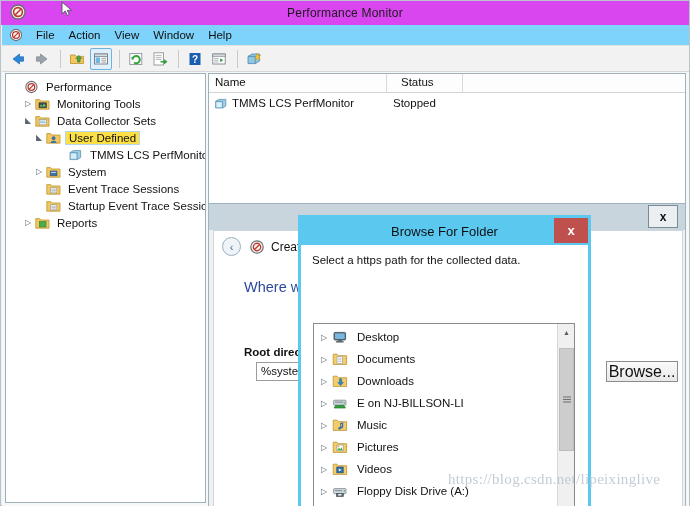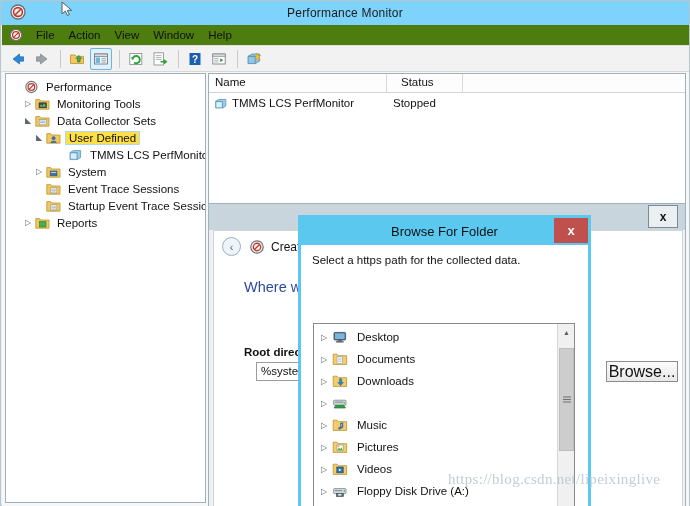--- a/index.html
+++ b/index.html
@@ -20,41 +20,41 @@
   
   .mmc-window {
     position: absolute; left: 0; top: 0;
     width: 690px; height: 506px;
     background: #f0f0f0;
     border: 1px solid #b8c4cc;
   }
   .title-bar {
     position: absolute; left: 0; top: 0;
     width: 688px; height: 24px;
-    background: #7dd3fc;
+    background: #d946ef;
     display: flex; align-items: center; justify-content: center;
   }
   .title-bar .title-text {
     font-size: 12px; color: #1a1a1a;
     letter-spacing: .2px;
   }
   .app-glyph {
     position: absolute; left: 8px; top: 2px;
     width: 18px; height: 18px;
   }
   .cursor-arrow {
     position: absolute; left: 60px; top: 0px;
     width: 14px; height: 18px;
   }
 
   
   .menu-bar {
     position: absolute; left: 1px; top: 24px;
     width: 687px; height: 21px;
-    background: #4d7c0f;
+    background: #7dd3fc;
     border-bottom: 1px solid #e2e2e2;
     display: flex; align-items: center;
   }
   .menu-icon { width: 14px; height: 14px; margin-left: 7px; margin-right: 6px; }
   .menu-item {
     padding: 2px 7px; font-size: 11.5px; color: #111;
     cursor: default;
   }
 
   
@@ -546,20 +546,21 @@
               </div>
 
               <div class="fnode">
                 <span class="fexp">▷</span>
                 <svg class="ficon" viewBox="0 0 16 14">
                   <rect x="1.6" y="4.2" width="12.4" height="5" rx="1" fill="#cfd6dc" stroke="#7b858d" stroke-width=".8"></rect>
                   <rect x="3" y="5.6" width="8" height="1.2" fill="#8d979f"></rect>
                   <circle cx="12.3" cy="6.8" r=".9" fill="#66c06b"></circle>
                   <path d="M3.6 9.4 L12 9.4 L13.4 12 L2.2 12 Z" fill="#2f9e3a" stroke="#237a2c" stroke-width=".7"></path>
                 </svg>
+                <span class="flabel">E on NJ-BILLSON-LI</span>
               </div>
 
               <div class="fnode">
                 <span class="fexp">▷</span>
                 <svg class="ficon" viewBox="0 0 16 14">
                   <path d="M1.2 12.4 L1.2 2.2 L5 2.2 L6.3 3.7 L14.6 3.7 L14.6 12.4 Z" fill="#f4cd6a" stroke="#bd9430" stroke-width=".8"></path>
                   <path d="M8.2 5 L11.2 4.3 L11.2 9.4 L10 9.4 L10 6 L9.2 6.2 L9.2 10.2 L8.2 10.2 Z" fill="#3d6fa8"></path>
                   <circle cx="7.6" cy="10.3" r="1.3" fill="#3d6fa8"></circle>
                   <circle cx="9.5" cy="9.4" r="1.1" fill="#3d6fa8"></circle>
                 </svg>

